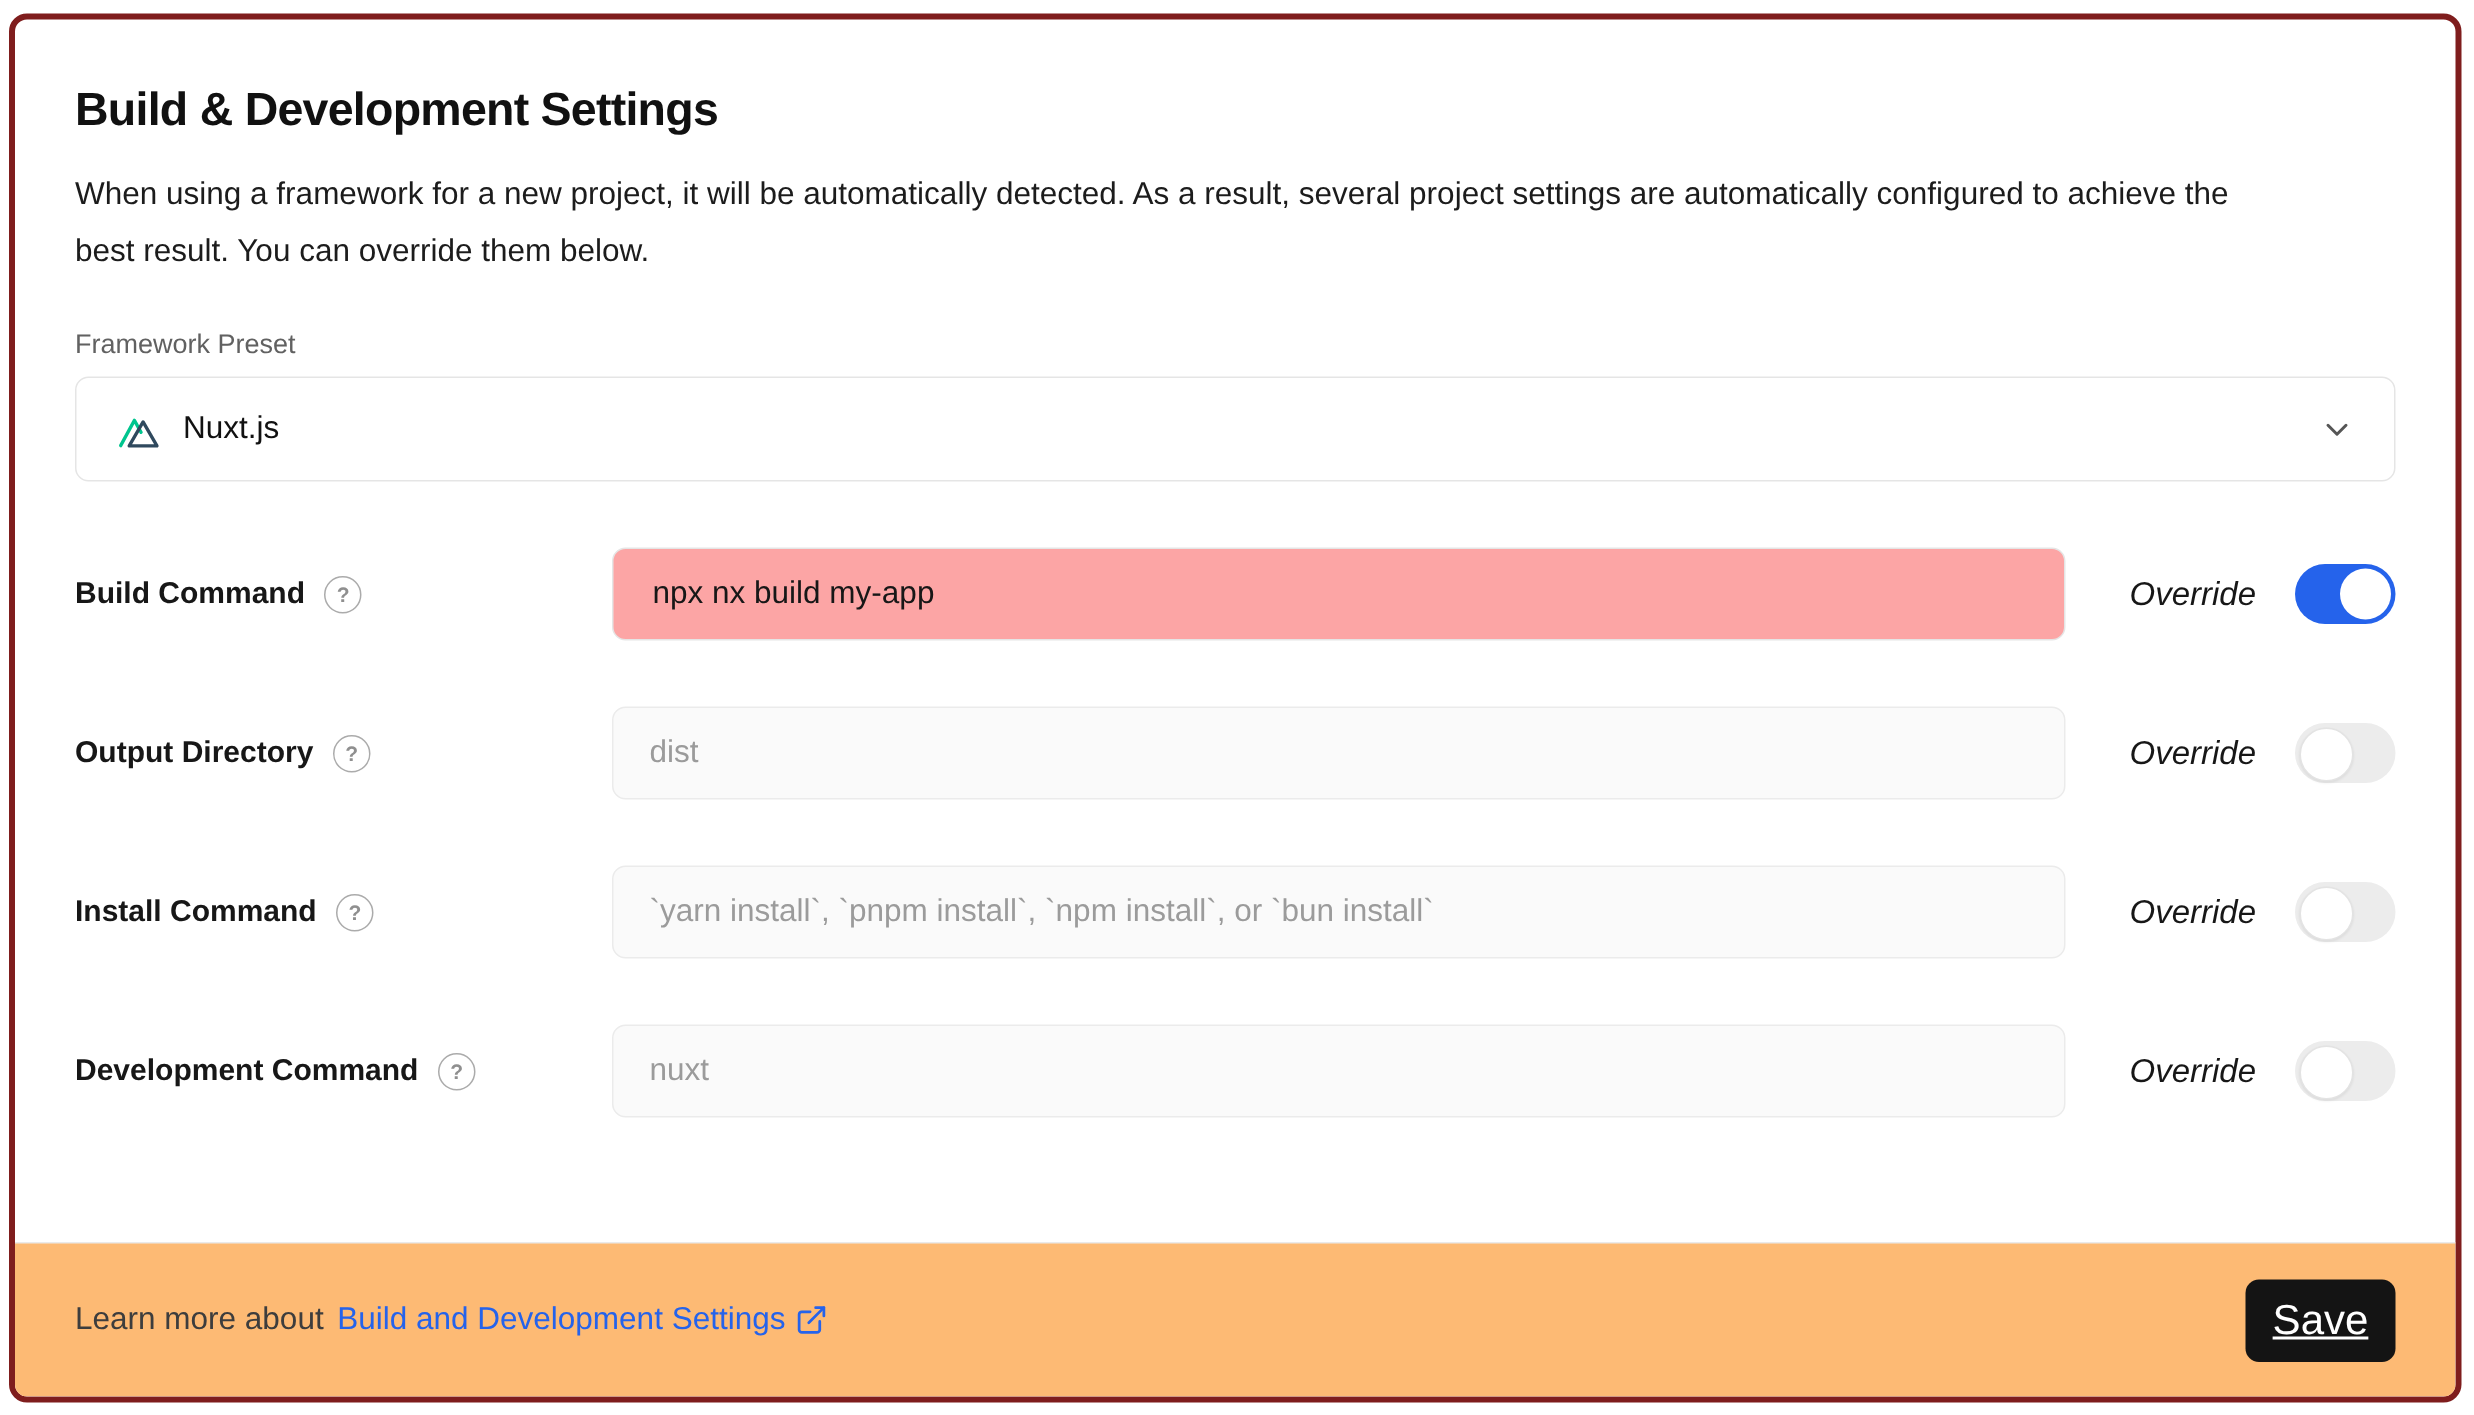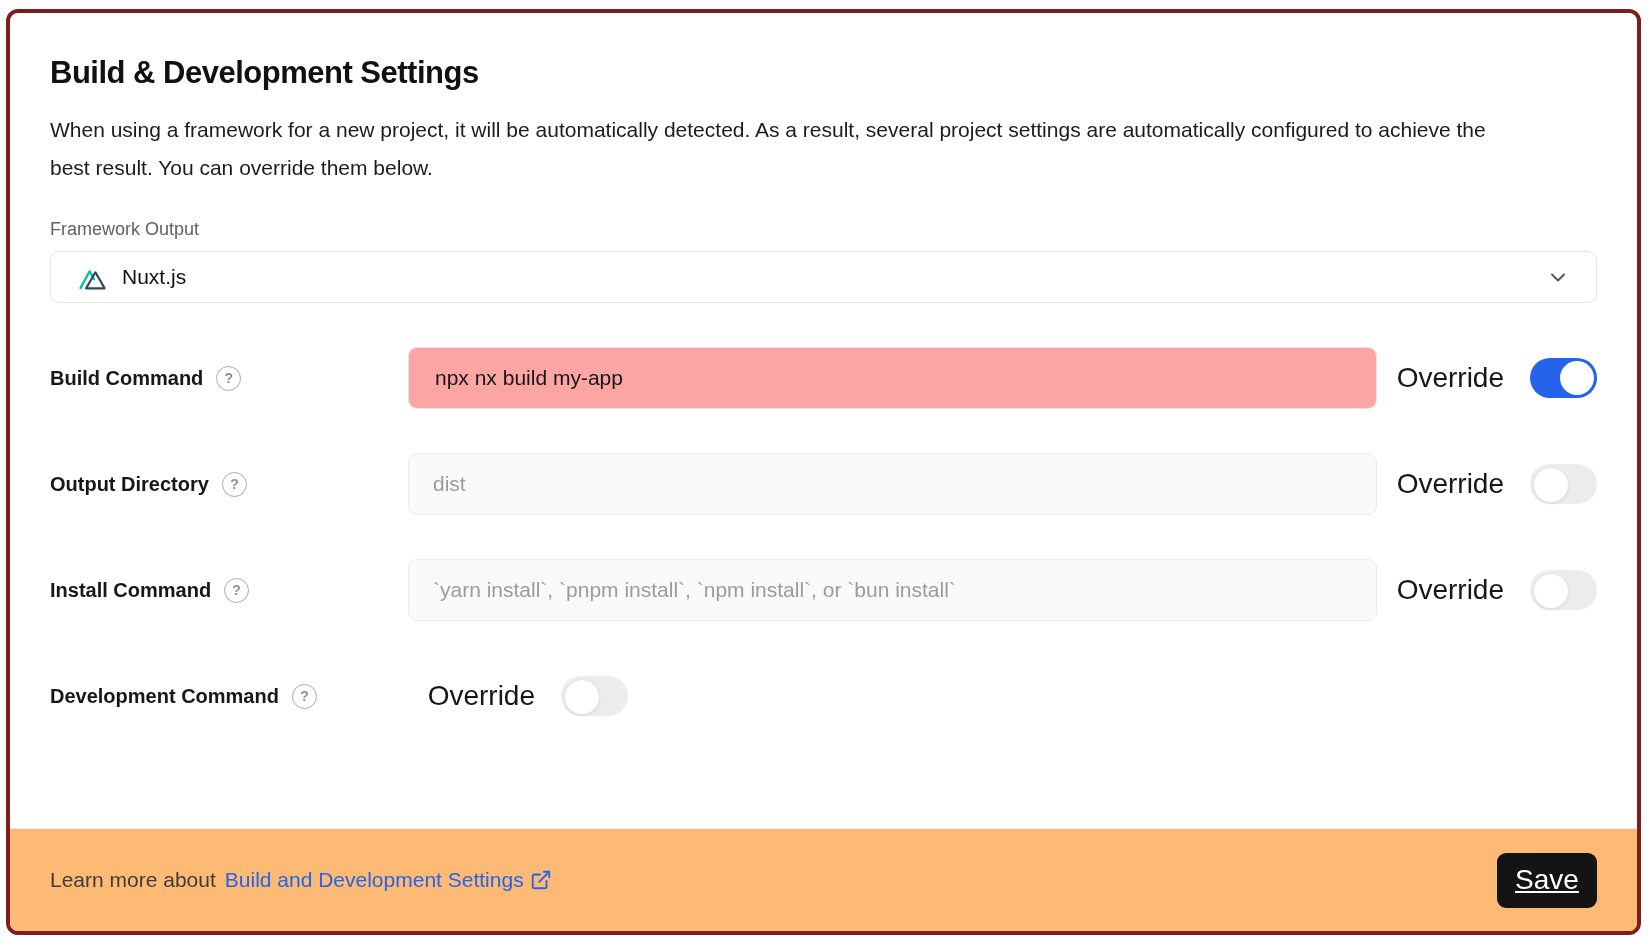--- a/index.html
+++ b/index.html
@@ -8,21 +8,21 @@
   .card {
     position: absolute; left: 6px; top: 9px; width: 1635px; height: 926px;
     background: #ffffff; border: 4px solid #7f1d1d; border-radius: 12px;
     display: flex; flex-direction: column; overflow: hidden;
   }
   .card-body { flex: 1; padding: 42px 40px 0 40px; }
   .title { font-size: 31px; font-weight: 700; color: #111111; letter-spacing: -0.5px; }
   .desc { margin-top: 20px; font-size: 21px; line-height: 38px; color: #1c1c1c; max-width: 1475px; }
   .fp-label { margin-top: 32px; font-size: 18px; color: #616161; }
   .select {
-    margin-top: 11px; height: 52px; border: 1px solid #e5e5e5; border-radius: 9px;
+    margin-top: 11px; height: 70px; border: 1px solid #e5e5e5; border-radius: 9px;
     display: flex; align-items: center; justify-content: space-between;
     padding: 0 26px; cursor: pointer; background: #fff;
   }
   .select-left { display: flex; align-items: center; gap: 14px; }
   .select-value { font-size: 21px; color: #111111; }
   .rows { margin-top: 44px; }
   .row { display: flex; align-items: center; height: 62px; margin-bottom: 44px; }
   .row-label-group { width: 358px; flex-shrink: 0; display: flex; align-items: center; gap: 13px; }
   .row-label { font-size: 20px; font-weight: 700; color: #171717; }
   .help {
@@ -33,21 +33,21 @@
   .help::after { content: "?"; }
   .row-input {
     flex: 1; height: 62px; border: 1px solid #e5e5e5; border-radius: 9px;
     padding: 0 26px; font-size: 21px; color: #171717; outline: none; min-width: 0;
     font-family: "Liberation Sans", sans-serif; background: #fca5a5;
   }
   .row-input::placeholder { color: #9b9b9b; opacity: 1; }
   .row-input.disabled { background: #fafafa; border-color: #ebebeb; padding-left: 24px; }
   .override-group { margin-left: 42px; width: 178px; flex-shrink: 0;
     display: flex; align-items: center; justify-content: flex-end; gap: 26px; }
-  .override-label { font-size: 28px; font-weight: 500; color: #171717; }
+  .override-label { font-size: 22px; font-weight: 500; color: #171717; font-style: italic; }
   .toggle { position: relative; width: 67px; height: 40px; border-radius: 20px; cursor: pointer; flex-shrink: 0; }
   .toggle.on { background: #2563eb; }
   .toggle.off { background: #ececec; }
   .toggle::after {
     content: ""; position: absolute; top: 3px; width: 34px; height: 34px;
     border-radius: 50%; background: #ffffff;
   }
   .toggle.on::after { right: 3px; }
   .toggle.off::after { left: 3px; border: 1px solid #e3e3e3; box-shadow: 0 1px 2px rgba(0,0,0,0.08); }
   .footer {
@@ -67,21 +67,21 @@
 </style>
 </head>
 <body>
 
 <div class="card">
   <div class="card-body">
 
     <div class="title">Build &amp; Development Settings</div>
     <div class="desc">When using a framework for a new project, it will be automatically detected. As a result, several project settings are automatically configured to achieve the best result. You can override them below.</div>
 
-    <div class="fp-label">Framework Output</div>
+    <div class="fp-label">Framework Preset</div>
     <div class="select">
       <span class="select-left">
         <span class="icon">
           <svg width="31" height="27" viewBox="0 0 32 28">
             <path d="M3.5 25 L13 7.5 L17.6 15.8" fill="none" stroke="#00c58e" stroke-width="2.3" stroke-linecap="round" stroke-linejoin="round"></path>
             <path d="M19 8.6 L28.6 25.2 L9.4 25.2 Z" fill="none" stroke="#2f495e" stroke-width="2.3" stroke-linejoin="round"></path>
           </svg>
         </span>
         <span class="select-value">Nuxt.js</span>
       </span>
@@ -128,20 +128,21 @@
           <span class="override-label">Override</span>
           <span class="toggle off"></span>
         </div>
       </div>
 
       <div class="row">
         <div class="row-label-group">
           <span class="row-label">Development Command</span>
           <span class="help"></span>
         </div>
+        <input class="row-input disabled" type="text" disabled="" placeholder="nuxt" style="">
         <div class="override-group">
           <span class="override-label">Override</span>
           <span class="toggle off"></span>
         </div>
       </div>
 
     </div>
   </div>
 
   <div class="footer">

